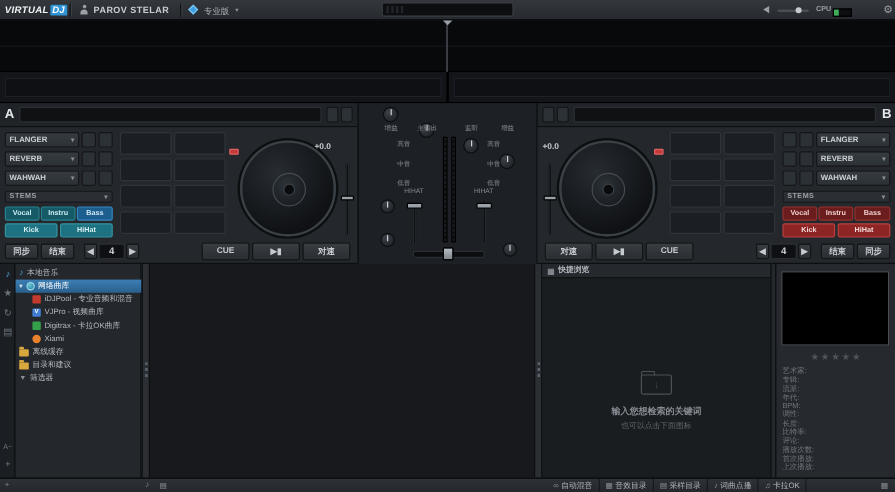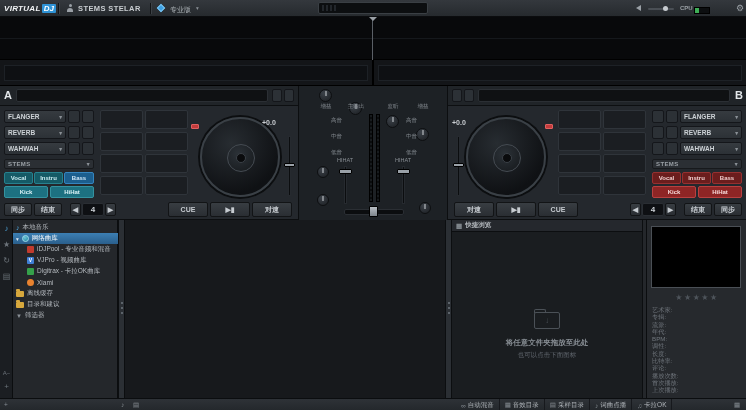--- a/index.html
+++ b/index.html
@@ -121,21 +121,21 @@
 
 <div id="app">
 
   <div class="abs titlebar" style="left:0;top:0;width:746px;height:17px">
     <div class="abs" style="left:4px;top:4px;display:flex;align-items:flex-start">
       <span class="logo-v">VIRTUAL</span>
       <span class="logo-dj">DJ</span>
     </div>
     <div class="abs vsep" style="left:58px;top:3px"></div>
     <span class="abs person" style="left:66px;top:4px"></span>
-    <span class="abs tbtext" style="left:78px;top:4px">STEMS STELAR</span>
+    <span class="abs tbtext" style="left:78px;top:4px">PAROV STELAR</span>
     <div class="abs vsep" style="left:150px;top:3px"></div>
     <span class="abs diamond" style="left:158px;top:5px"></span>
     <span class="abs tbsmall" style="left:170px;top:4.5px">专业版</span>
     <span class="abs caret" style="left:196px;top:5px">▾</span>
 
     <div class="abs display" style="left:318px;top:2px;width:110px;height:12px">
       <i class="dispbar"></i>
       <i class="dispbar"></i>
       <i class="dispbar"></i>
       <i class="dispbar"></i>
@@ -405,21 +405,21 @@
 
     <div class="abs" style="left:452px;top:0;width:190px;height:178px">
       <div class="abs phead" style="left:0;top:0;width:190px;height:12px">
         <span class="sbicon">▦</span>
         <span>快捷浏览</span>
       </div>
       <div class="abs" style="left:0;top:12px;width:190px;height:166px;background:#1a1d20">
         <div class="abs dropfolder" style="left:82px;top:80px">
           <span class="droparrow">↓</span>
         </div>
-        <div class="abs empty-title" style="left:0;top:106px;width:190px;font-size:7.5px;color:#878d93">将任意文件夹拖放至此处</div>
+        <div class="abs empty-title" style="left:0;top:106px;width:190px;font-size:7.5px;color:#878d93">输入您想检索的关键词</div>
         <div class="abs empty-sub" style="left:0;top:119px;width:190px">也可以点击下面图标</div>
       </div>
     </div>
 
     <div class="abs" style="left:642px;top:0;width:4px;height:178px;background:#24272b;border-left:1px solid #0c0e10"></div>
 
     <div class="abs infopanel" style="left:646px;top:0;width:100px;height:178px">
       <div class="abs art" style="left:4px;top:6px;width:90px;height:62px"></div>
       <div class="abs stars" style="left:0;top:73px;width:100px">★★★★★</div>
       <div class="abs" style="left:5px;top:86px;width:92px">

